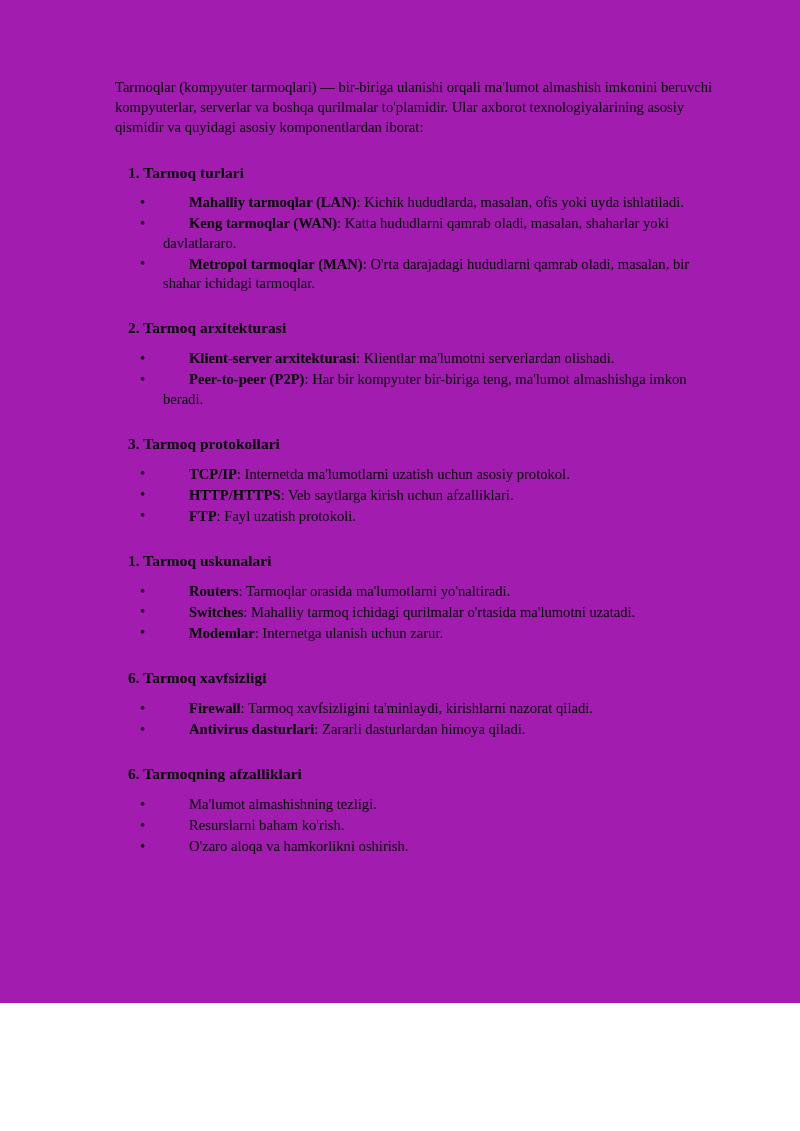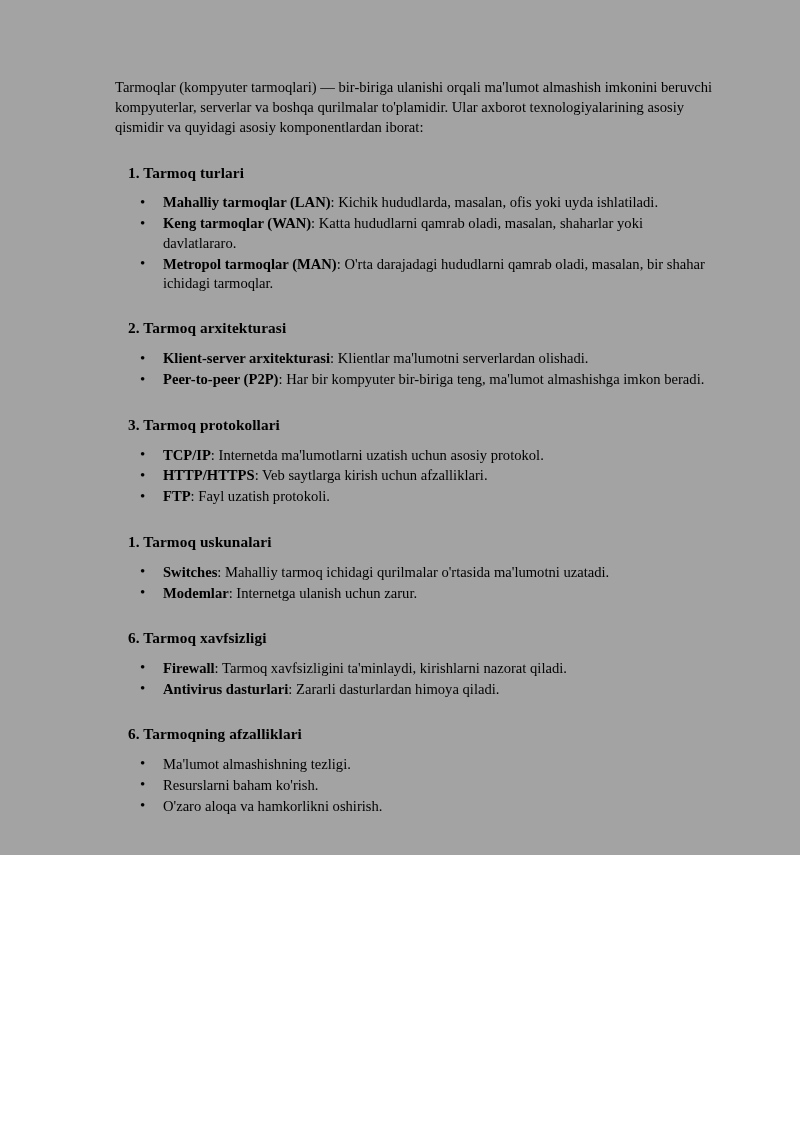--- a/index.html
+++ b/index.html
@@ -10,22 +10,22 @@
   body {
     width: 800px;
     height: 1131px;
     font-family: "Liberation Serif", "DejaVu Serif", serif;
     color: #000000;
     -webkit-font-smoothing: antialiased;
   }
   .page {
     position: relative;
     width: 800px;
-    height: 855px;
-    background: #a3a3a3;
+    height: 1003px;
+    background: #a21caf;
     box-sizing: border-box;
     padding: 78px 84px 0 115px;
   }
   .content {
     width: 602px;
   }
   p.intro {
     margin: 0;
     font-size: 14.6px;
     line-height: 1.36;
@@ -53,20 +53,21 @@
   ul.bullets li::before {
     content: "\2022";
     position: absolute;
     left: 25px;
     top: -0.5px;
     font-size: 15px;
     line-height: 1.33;
   }
   ul.bullets li .lbl {
     font-weight: bold;
+    margin-left: 26px;
   }
   ul.bullets li .txt {
     font-weight: normal;
   }
 </style>
 </head>
 <body>
 
 <div class="page">
   <div class="content">
@@ -88,20 +89,21 @@
 
     <h2 class="section-heading">3. Tarmoq protokollari</h2>
     <ul class="bullets">
       <li><span class="lbl">TCP/IP</span><span class="txt">: Internetda ma'lumotlarni uzatish uchun asosiy protokol.</span></li>
       <li><span class="lbl">HTTP/HTTPS</span><span class="txt">: Veb saytlarga kirish uchun afzalliklari.</span></li>
       <li><span class="lbl">FTP</span><span class="txt">: Fayl uzatish protokoli.</span></li>
     </ul>
 
     <h2 class="section-heading">1. Tarmoq uskunalari</h2>
     <ul class="bullets">
+      <li><span class="lbl">Routers</span><span class="txt">: Tarmoqlar orasida ma'lumotlarni yo'naltiradi.</span></li>
       <li><span class="lbl">Switches</span><span class="txt">: Mahalliy tarmoq ichidagi qurilmalar o'rtasida ma'lumotni uzatadi.</span></li>
       <li><span class="lbl">Modemlar</span><span class="txt">: Internetga ulanish uchun zarur.</span></li>
     </ul>
 
     <h2 class="section-heading">6. Tarmoq xavfsizligi</h2>
     <ul class="bullets">
       <li><span class="lbl">Firewall</span><span class="txt">: Tarmoq xavfsizligini ta'minlaydi, kirishlarni nazorat qiladi.</span></li>
       <li><span class="lbl">Antivirus dasturlari</span><span class="txt">: Zararli dasturlardan himoya qiladi.</span></li>
     </ul>
 

